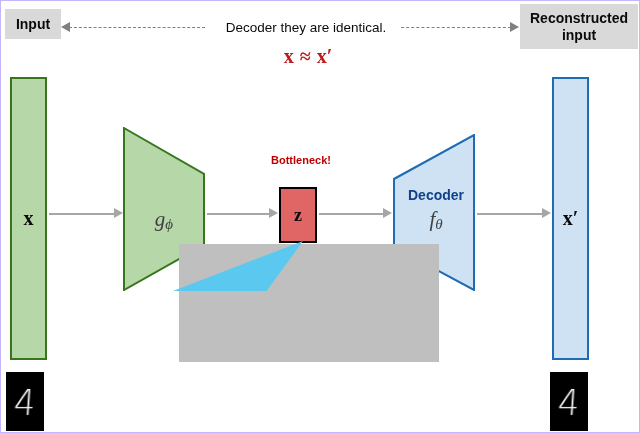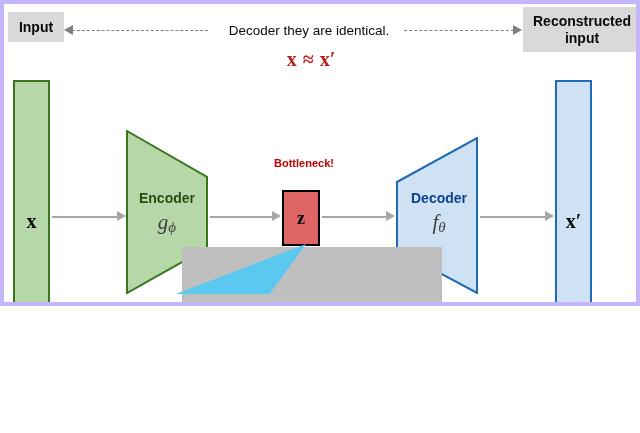--- a/index.html
+++ b/index.html
@@ -3,23 +3,23 @@
 <meta charset="utf-8">
 <style>
   html, body {
     margin: 0;
     padding: 0;
     background: #ffffff;
   }
   #canvas {
     position: relative;
     width: 640px;
-    height: 306px;
+    height: 433px;
     background: #ffffff;
-    border: 4px solid #c4b5fd;
+    border: 1px solid #c4b5fd;
     box-sizing: border-box;
     overflow: hidden;
     font-family: "Liberation Sans", sans-serif;
   }
 
   
   .abs { position: absolute; box-sizing: border-box; }
 
   
   .hdr-box {
@@ -266,21 +266,20 @@
     <span>x</span>
   </div>
 
   <div class="abs flow" id="flow1"></div>
   <div class="abs flow-head" id="flow1-head"></div>
 
   <div class="trapz" id="encoder-shape"></div>
   <svg class="trapz" id="encoder-outline" viewBox="0 0 82 164">
     <polygon points="1,1 81,47 81,118 1,163" fill="none" stroke="#38761d" stroke-width="2"></polygon>
   </svg>
-  <div class="abs shape-label" id="encoder-label">Encoder</div>
   <div class="abs shape-sub" id="encoder-sub">
     <span>g</span><span class="sub-greek">ϕ</span>
   </div>
 
   <div class="abs flow" id="flow2"></div>
   <div class="abs flow-head" id="flow2-head"></div>
 
   <div class="abs" id="bottleneck-label">Bottleneck!</div>
   <div class="abs" id="bottleneck-box">
     <span>z</span>

